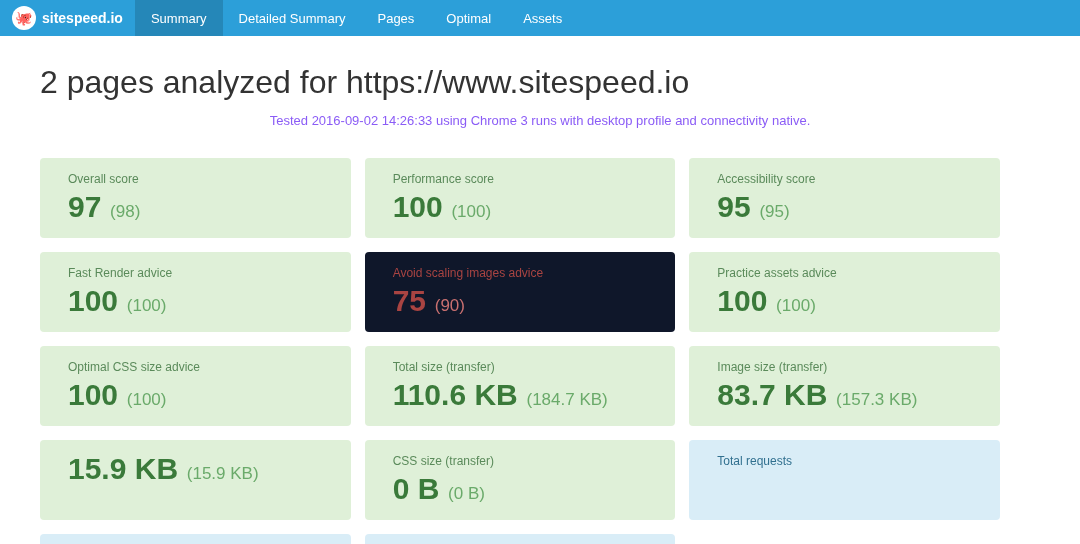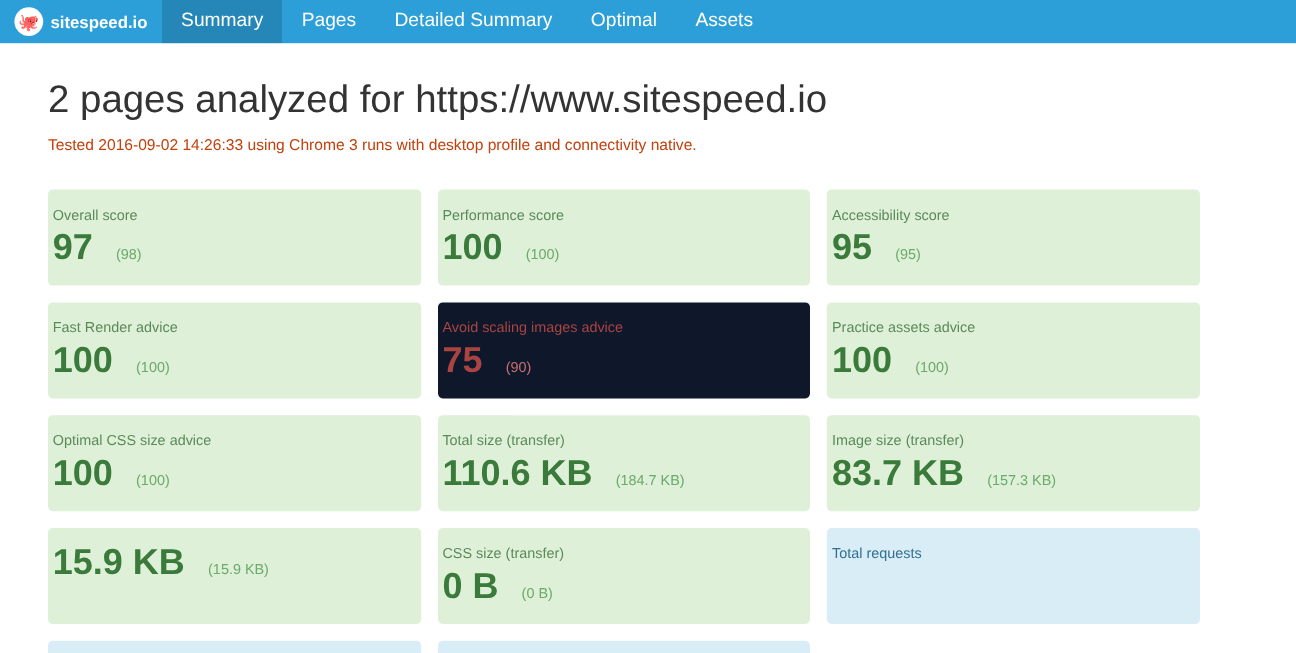--- a/index.html
+++ b/index.html
@@ -34,55 +34,56 @@
     }
     .nav-links {
       display: flex;
       height: 100%;
     }
     .nav-link {
       display: flex;
       align-items: center;
       padding: 0 16px;
       color: #fff;
-      font-size: 16px;
+      font-size: 13px;
       cursor: pointer;
       text-decoration: none;
       height: 100%;
     }
     .nav-link.active {
       background: rgba(0,0,0,0.15);
     }
 
     
     .main {
       padding: 28px 40px 40px;
     }
     h1 {
       font-size: 32px;
       font-weight: 400;
       color: #333;
       margin-bottom: 12px;
     }
     .subtitle {
       font-size: 13px;
-      color: #c2410c;
+      color: #8b5cf6;
       margin-bottom: 30px;
+      text-align: center;
     }
 
     
     .grid {
       display: grid;
       grid-template-columns: repeat(3, 1fr);
       gap: 14px;
       max-width: 960px;
     }
     .card {
       border-radius: 4px;
-      padding: 14px 4px 16px;
+      padding: 14px 28px 16px;
     }
     .card-green { background: #dff0d8; }
     .card-red   { background: #0f172a; }
     .card-blue  { background: #d9edf7; }
 
     .card-label {
       font-size: 12px;
       color: #5a8a5a;
       margin-bottom: 6px;
     }
@@ -91,40 +92,40 @@
 
     .card-value {
       font-size: 30px;
       font-weight: 700;
       color: #3a7a3a;
       line-height: 1;
     }
     .card-red .card-value { color: #a94442; }
 
     .card-sub {
-      font-size: 12px;
+      font-size: 17px;
       font-weight: 400;
       color: #6aaa6a;
-      margin-left: 16px;
+      margin-left: 4px;
     }
     .card-red .card-sub { color: #c97070; }
   </style>
 </head>
 <body>
 
 <nav>
   <div class="nav-brand">
     <div class="nav-logo">🐙</div>
     <span>sitespeed.io</span>
   </div>
   <div class="nav-links">
 
   <a class="nav-link active">Summary</a>
+      <a class="nav-link">Detailed Summary</a>
       <a class="nav-link">Pages</a>
-      <a class="nav-link">Detailed Summary</a>
       <a class="nav-link">Optimal</a>
       <a class="nav-link">Assets</a>
     </div>
 </nav>
 
 <div class="main">
   <h1>2 pages analyzed for https://www.sitespeed.io</h1>
   <p class="subtitle">Tested 2016-09-02 14:26:33 using Chrome 3 runs with desktop profile and connectivity native.</p>
 
   <div class="grid">

